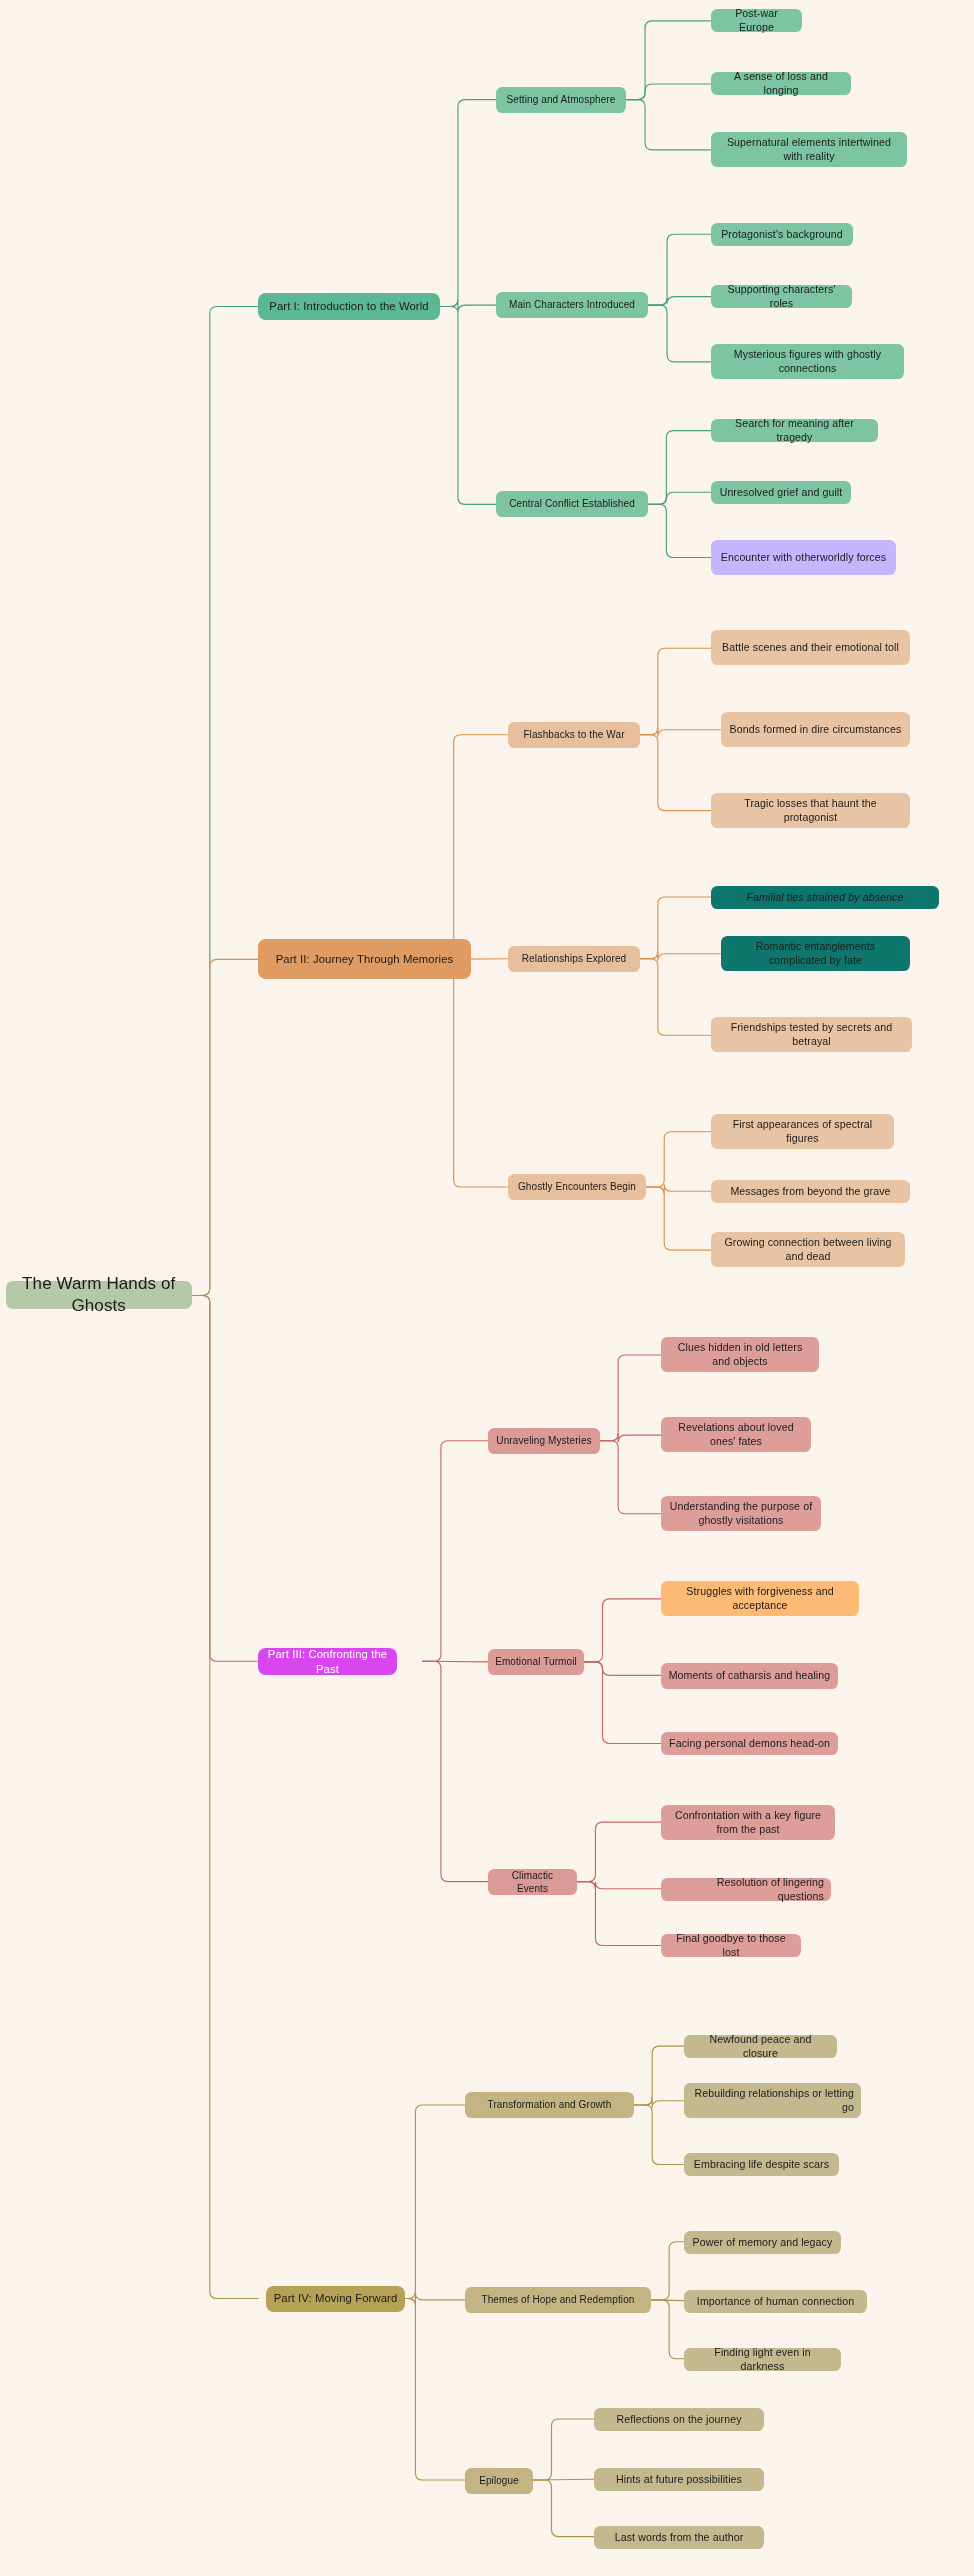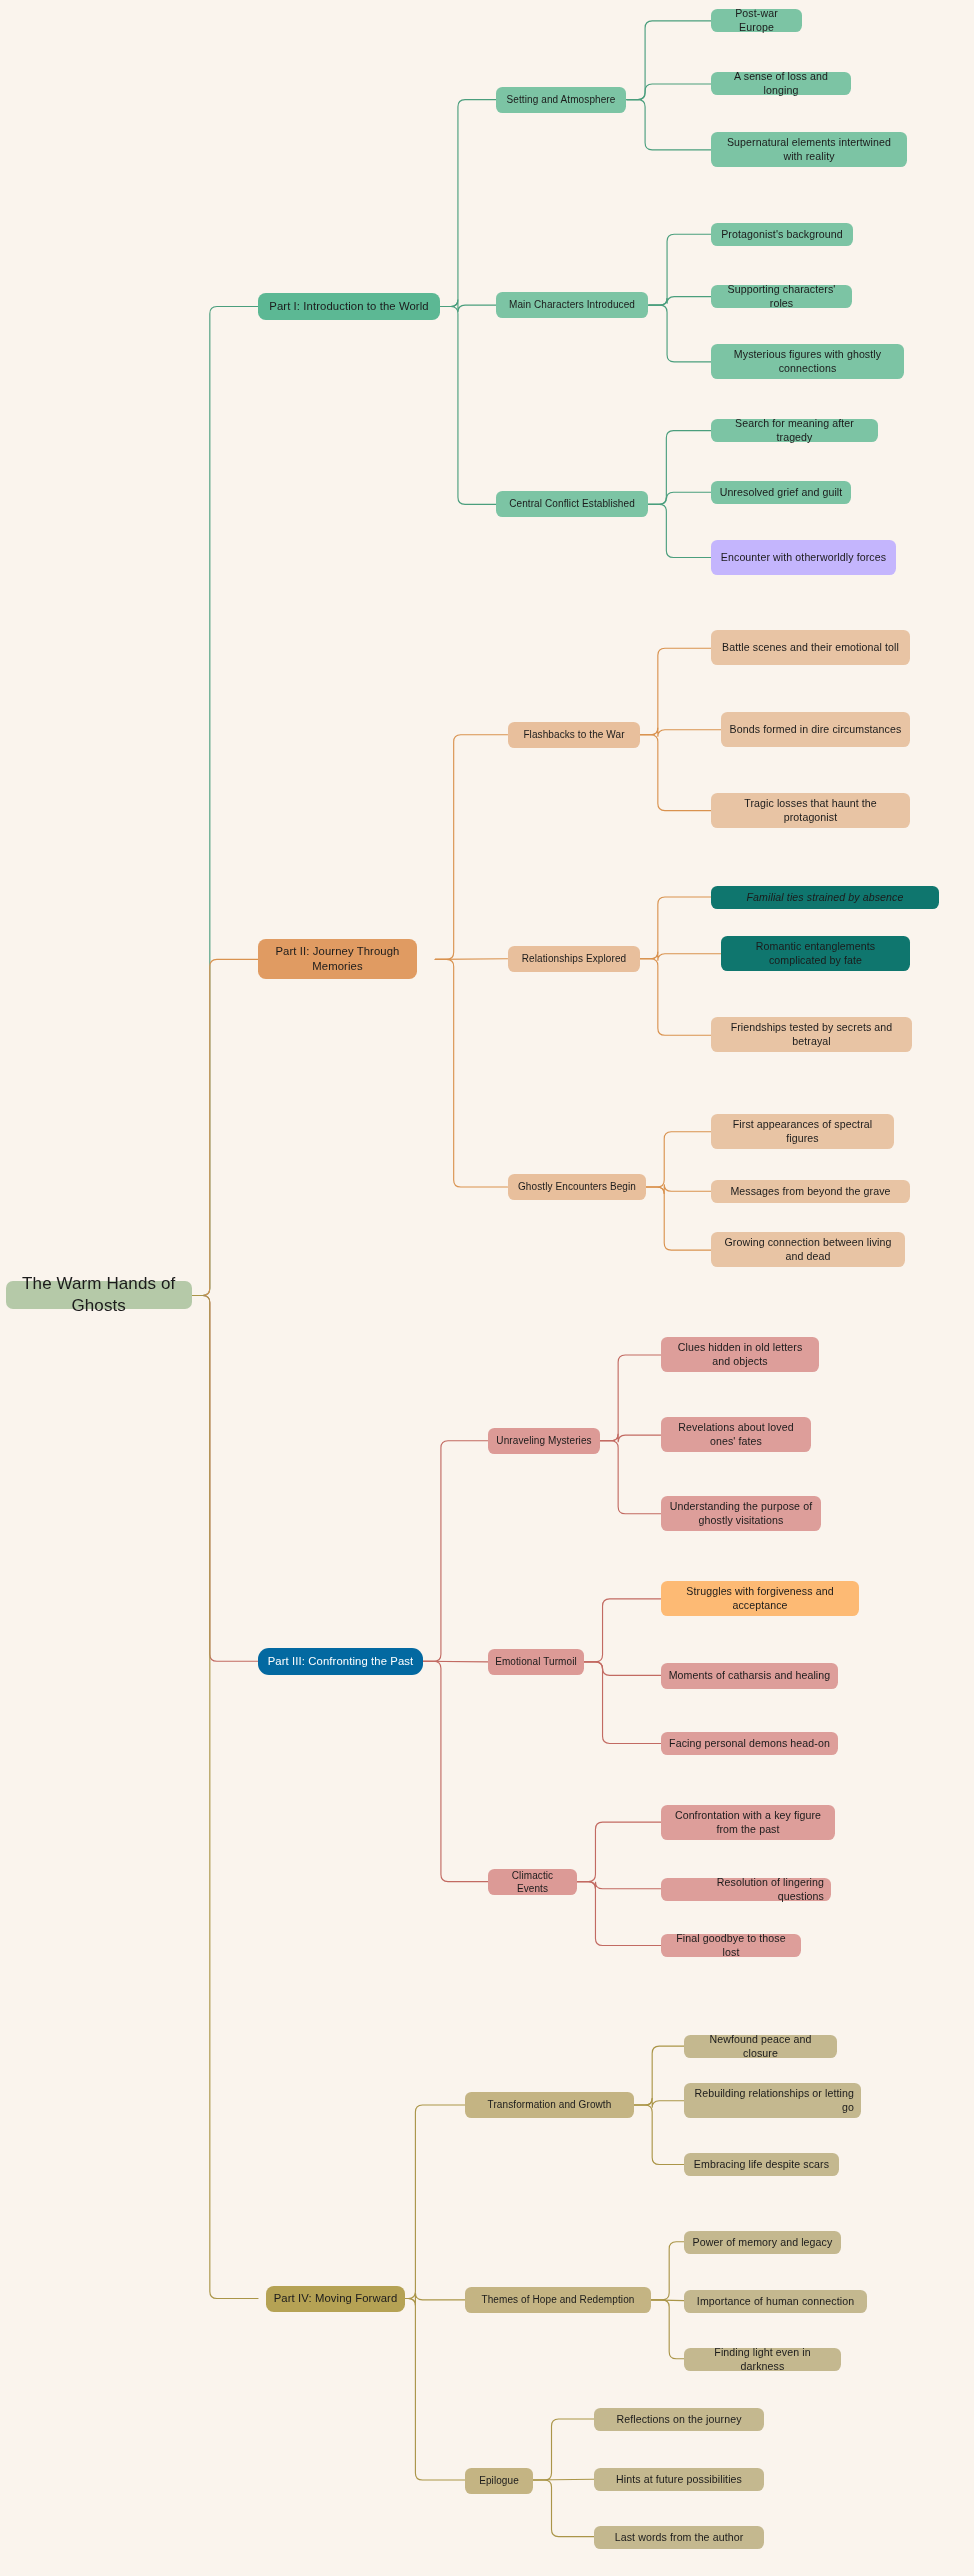--- a/index.html
+++ b/index.html
@@ -126,21 +126,21 @@
       </div>
       <div class="node lvl3" style="left: 711px; top: 419px; width: 167px; min-height: 23px; height: 23px; background: rgb(124, 196, 164);">
         <span>Search for meaning after tragedy</span>
       </div>
       <div class="node lvl3" style="left: 711px; top: 481px; width: 140px; min-height: 23px; height: 23px; background: rgb(124, 196, 164);">
         <span>Unresolved grief and guilt</span>
       </div>
       <div class="node lvl3" style="left: 711px; top: 540px; width: 185px; min-height: 35px; height: 35px; background: #c4b5fd;">
         <span>Encounter with otherworldly forces</span>
       </div>
-      <div class="node lvl1" style="left: 258px; top: 939px; width: 159px; min-height: 40px; height: 40px; background: rgb(224, 155, 98);">
+      <div class="node lvl1" style="left: 258px; top: 939px; width: 213px; min-height: 40px; height: 40px; background: rgb(224, 155, 98);">
         <span>Part II: Journey Through Memories</span>
       </div>
       <div class="node lvl2" style="left: 508px; top: 722px; width: 132px; min-height: 25.5px; height: 25.5px; background: rgb(232, 191, 156);">
         <span>Flashbacks to the War</span>
       </div>
       <div class="node lvl3" style="left: 711px; top: 630px; width: 199px; min-height: 35px; height: 35px; background: rgb(232, 196, 164);">
         <span>Battle scenes and their emotional toll</span>
       </div>
       <div class="node lvl3" style="left: 721px; top: 712px; width: 189px; min-height: 35px; height: 35px; background: rgb(232, 196, 164);">
         <span>Bonds formed in dire circumstances</span>
@@ -165,21 +165,21 @@
       </div>
       <div class="node lvl3" style="left: 711px; top: 1114px; width: 183px; min-height: 35px; height: 35px; background: rgb(232, 196, 164);">
         <span>First appearances of spectral figures</span>
       </div>
       <div class="node lvl3" style="left: 711px; top: 1180px; width: 199px; min-height: 23px; height: 23px; background: rgb(232, 196, 164);">
         <span>Messages from beyond the grave</span>
       </div>
       <div class="node lvl3" style="left: 711px; top: 1232px; width: 194px; min-height: 35px; height: 35px; background: rgb(232, 196, 164);">
         <span>Growing connection between living and dead</span>
       </div>
-      <div class="node lvl1 white-text" style="left: 258px; top: 1648px; width: 165px; min-height: 27px; height: 27px; background: #0369a1; border-radius: 11px;">
+      <div class="node lvl1 white-text" style="left: 258px; top: 1648px; width: 139px; min-height: 27px; height: 27px; background: #d946ef;">
         <span>Part III: Confronting the Past</span>
       </div>
       <div class="node lvl2" style="left: 488px; top: 1428px; width: 112px; min-height: 25.5px; height: 25.5px; background: rgb(220, 154, 150);">
         <span>Unraveling Mysteries</span>
       </div>
       <div class="node lvl3" style="left: 661px; top: 1337px; width: 158px; min-height: 35px; height: 35px; background: rgb(221, 158, 154);">
         <span>Clues hidden in old letters and objects</span>
       </div>
       <div class="node lvl3" style="left: 661px; top: 1417px; width: 150px; min-height: 35px; height: 35px; background: rgb(221, 158, 154);">
         <span>Revelations about loved ones' fates</span>

